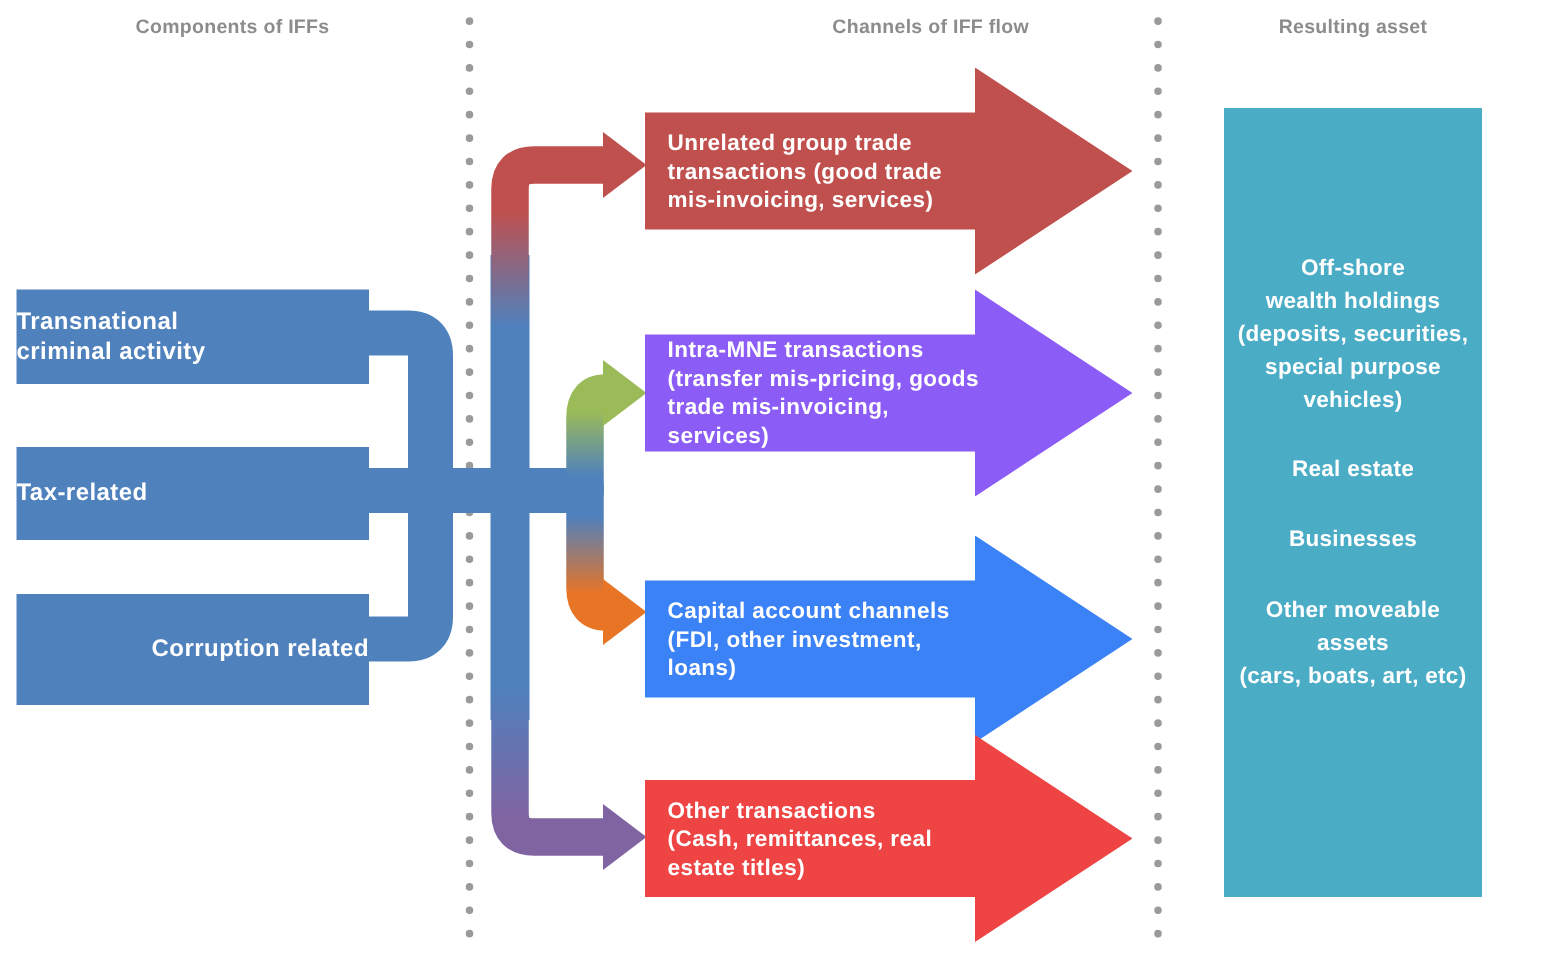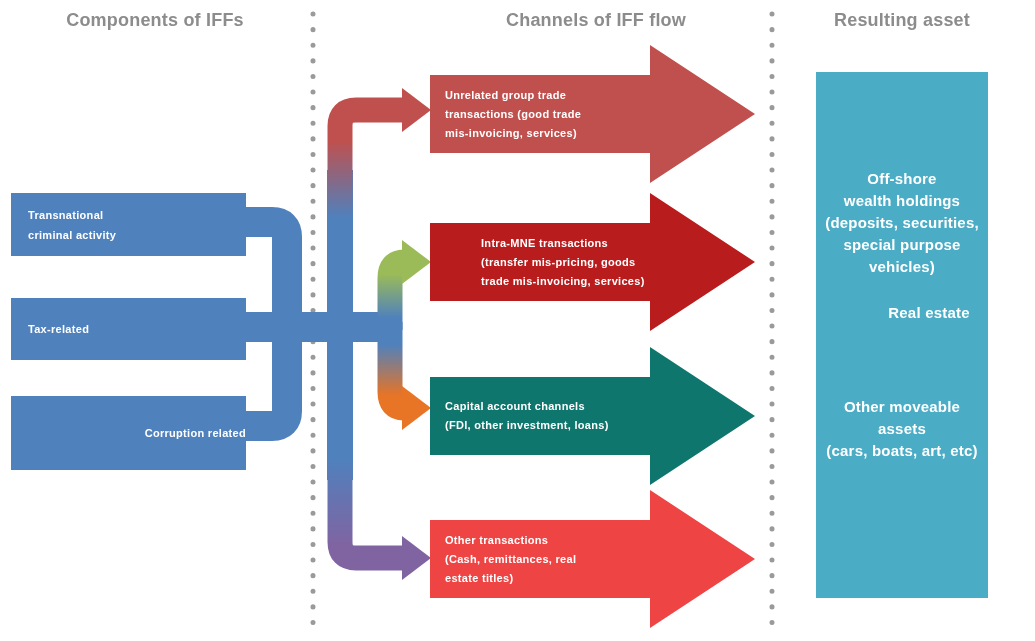--- a/index.html
+++ b/index.html
@@ -7,65 +7,65 @@
     position:relative;
     width:1035px;height:641px;
     background:#fff;
     font-family:"Liberation Sans", sans-serif;
     overflow:hidden;
   }
   svg.layer{position:absolute;left:0;top:0;z-index:1;}
 
   .col-header{
     position:absolute;top:10px;z-index:3;
-    font-size:18px;font-weight:700;color:#8c8c8c;
+    font-size:13px;font-weight:700;color:#8c8c8c;
     text-align:center;letter-spacing:0.2px;
   }
   #hdr-left{left:10px;width:290px;}
   #hdr-mid{left:428px;width:258px;text-align:right;}
   #hdr-right{left:806px;width:192px;}
 
   .src-box{
     position:absolute;left:11px;width:235px;z-index:2;
     background:#4f81bd;color:#fff;
-    font-size:11px;font-weight:700;line-height:20px;
+    font-size:16px;font-weight:700;line-height:20px;
     display:flex;align-items:center;
-    padding-left:17px;box-sizing:border-box;
+    box-sizing:border-box;
     white-space:pre-line;letter-spacing:0.3px;
   }
   #src-1{top:193px;height:63px;}
   #src-2{top:298px;height:62px;}
   #src-3{top:396px;height:74px;justify-content:flex-end;}
 
   .big-arrow{
     position:absolute;left:430px;width:325px;height:140px;z-index:2;
     clip-path:polygon(0px 31px,220px 31px,220px 1px,325px 70px,220px 139px,220px 109px,0px 109px);
     display:flex;align-items:center;
   }
   #arrow-red{top:44px;background:#c0504d;}
-  #arrow-green{top:192px;background:#b91c1c;padding-left:36px;}
-  #arrow-orange{top:346px;background:#0f766e;}
+  #arrow-green{top:192px;background:#8b5cf6;}
+  #arrow-orange{top:356px;background:#3b82f6;}
   #arrow-purple{top:489px;background:#ef4444;}
   .arrow-label{
     padding-left:15px;width:210px;
-    color:#fff;font-size:11px;font-weight:700;line-height:19px;
+    color:#fff;font-size:15px;font-weight:700;line-height:19px;
     white-space:pre-line;letter-spacing:0.3px;
   }
 
   #asset-box{
     position:absolute;left:816px;top:72px;width:172px;height:526px;z-index:2;
     background:#4bacc6;
   }
   .asset-item{
     position:absolute;left:0;width:100%;
     color:#fff;font-size:15px;font-weight:700;line-height:22px;
     text-align:center;white-space:pre-line;letter-spacing:0.2px;
   }
   #asset-1{top:96px;text-align:center;}
-  #asset-2{top:230px;padding-left:27px;}
+  #asset-2{top:230px;}
   #asset-3{top:277px;}
   #asset-4{top:324px;}
 </style>
 </head>
 <body>
 
 <div id="canvas">
 
   <svg class="layer" width="1035" height="641" viewBox="0 0 1035 641">
     <defs>
@@ -141,18 +141,19 @@
 estate titles)</div>
   </div>
 
   <div id="asset-box">
     <div class="asset-item" id="asset-1">Off-shore
 wealth holdings
 (deposits, securities,
 special purpose
 vehicles)</div>
     <div class="asset-item" id="asset-2">Real estate</div>
+    <div class="asset-item" id="asset-3">Businesses</div>
     <div class="asset-item" id="asset-4">Other moveable
 assets
 (cars, boats, art, etc)</div>
   </div>
 
 </div>
 
 </body></html>

